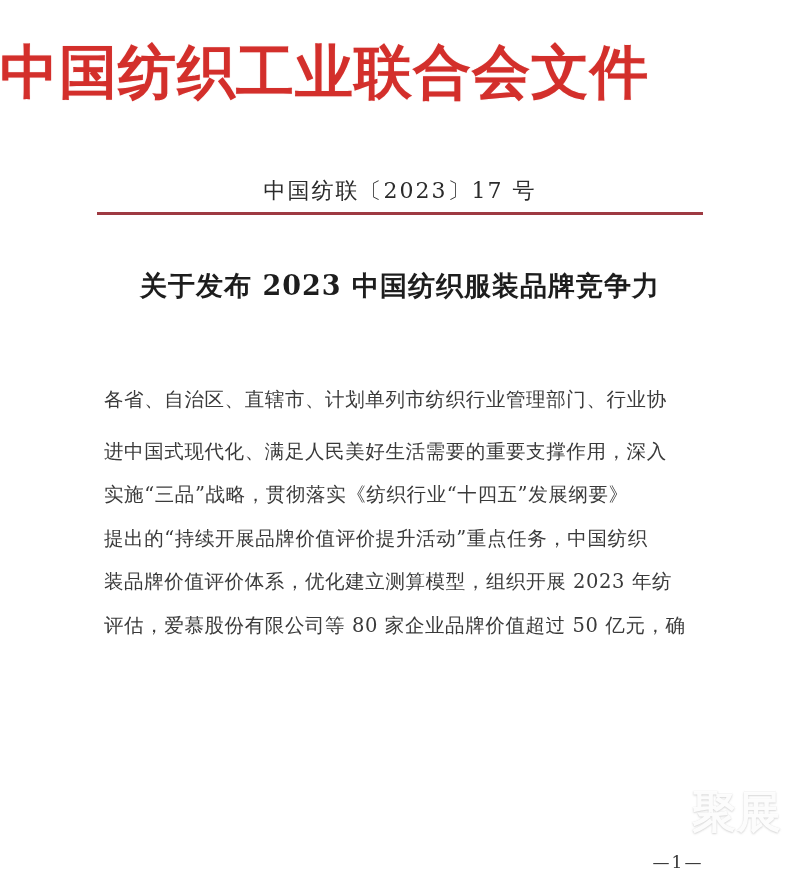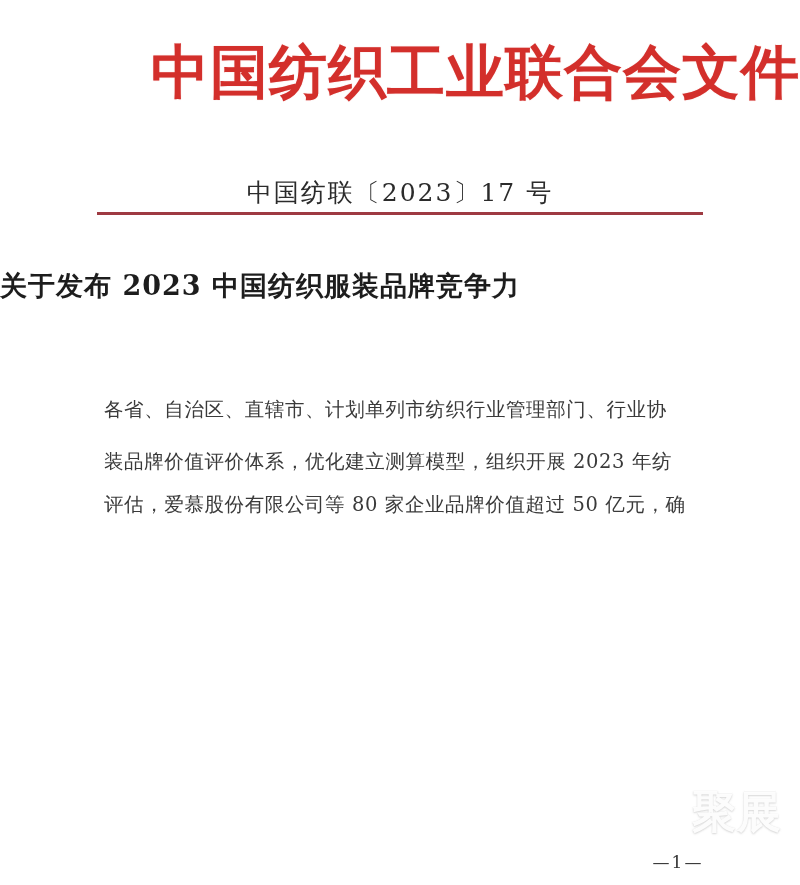--- a/index.html
+++ b/index.html
@@ -21,21 +21,21 @@
     background: #ffffff;
     box-sizing: border-box;
   }
 
   
   .masthead {
     position: absolute;
     top: 40px;
     left: 0;
     width: 800px;
-    text-align: right;
+    text-align: left;
   }
   .masthead-title {
     display: inline-block;
     color: #D32F2B;
     font-family: "DejaVu Serif", "Liberation Serif", serif;
     font-weight: 700;
     font-size: 58px;
     line-height: 1.12;
     letter-spacing: 1px;
     white-space: nowrap;
@@ -43,57 +43,58 @@
   }
 
   
   .doc-number {
     position: absolute;
     top: 176px;
     left: 0;
     width: 800px;
     text-align: center;
     color: #2b2b2b;
-    font-size: 25px;
+    font-size: 22px;
     letter-spacing: 2px;
     font-family: "DejaVu Serif", "Liberation Serif", serif;
   }
 
   
   .red-rule {
     position: absolute;
     top: 212px;
     left: 97px;
     width: 606px;
     height: 3px;
     background: #9E3A42;
   }
 
   
   .doc-title {
     position: absolute;
     top: 262px;
     left: 0;
     width: 800px;
+    text-align: center;
     color: #1d1d1d;
     font-weight: 700;
     font-size: 27px;
     line-height: 48px;
     letter-spacing: 1px;
     font-family: "DejaVu Serif", "Liberation Serif", serif;
   }
   .doc-title .tline {
     display: block;
     white-space: nowrap;
   }
 
   
   .body-block {
     position: absolute;
-    top: 388px;
+    top: 378px;
     left: 104px;
     width: 604px;
   }
   .body-line {
     display: block;
     color: #3a3a3a;
     font-size: 19.5px;
     line-height: 43.5px;
     letter-spacing: 0.6px;
     white-space: nowrap;
@@ -159,20 +160,23 @@
   <div class="doc-title">
     <span class="tline">关于发布 2023 中国纺织服装品牌竞争力</span>
   </div>
 
   <div class="body-block">
 
     <span class="body-line">各省、自治区、直辖市、计划单列市纺织行业管理部门、行业协</span>
 
     <span class="spacer-line"></span>
 
+    <span class="body-line">进中国式现代化、满足人民美好生活需要的重要支撑作用，深入</span>
+    <span class="body-line">实施“三品”战略，贯彻落实《纺织行业“十四五”发展纲要》</span>
+    <span class="body-line">提出的“持续开展品牌价值评价提升活动”重点任务，中国纺织</span>
     <span class="body-line">装品牌价值评价体系，优化建立测算模型，组织开展 2023 年纺</span>
     <span class="body-line">评估，爱慕股份有限公司等 80 家企业品牌价值超过 50 亿元，确</span>
   </div>
 
   <div class="page-number">
     <span class="page-number-inner">—1—</span>
   </div>
 
   <div class="watermark">聚展</div>
 

